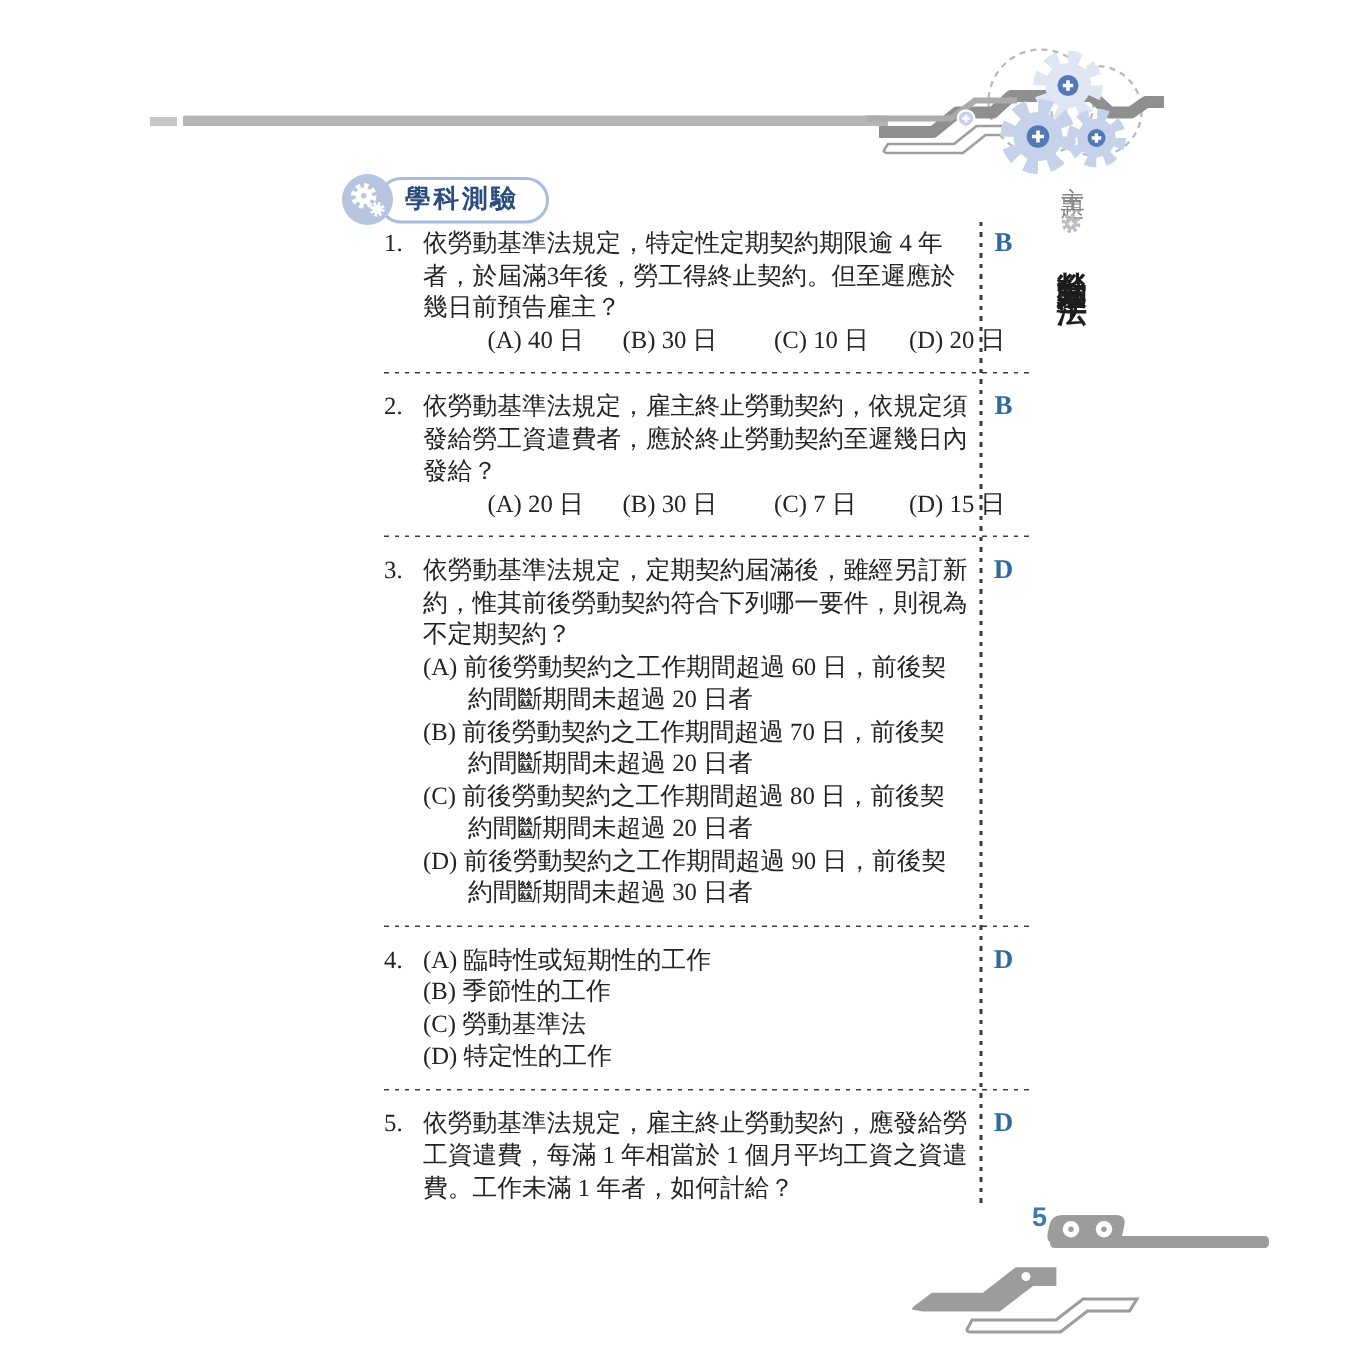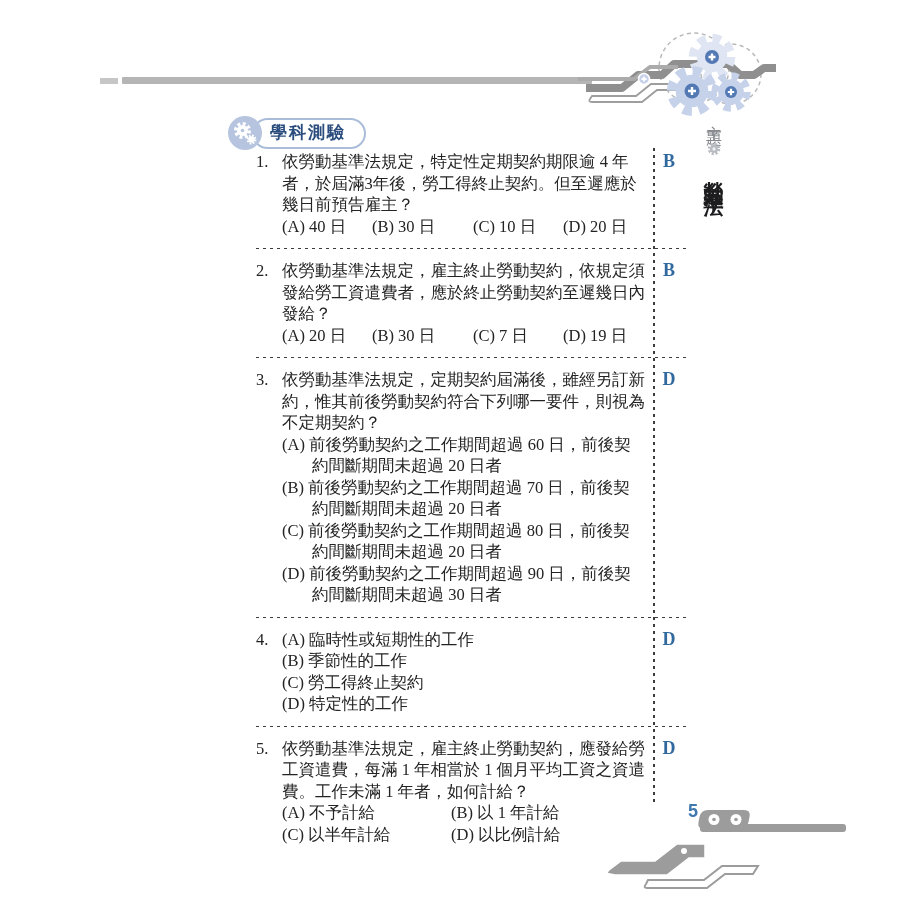--- a/index.html
+++ b/index.html
@@ -28,21 +28,21 @@
   .side-gear{display:inline-block;margin:12px 0 9px;}
   .side-title{color:#1d1d1f;font-weight:700;font-size:20px;letter-spacing:4px;}
 
   
   .questions{position:absolute;left:256px;top:150px;width:434px;font-size:16.5px;
     line-height:21.5px;color:var(--text-dark,#232323);}
   .question{position:relative;padding:1px 45px 1px 0;}
   .q-text{position:relative;padding-left:26px;}
   .q-num{position:absolute;left:0;top:0;}
   .options.row4{display:grid;grid-template-columns:90px 101px 90px auto;}
-  .options.row4 .option{white-space:nowrap;}
+  .options.row4 .option{white-space:nowrap;margin-left:43px;}
   .options.grid2{display:grid;grid-template-columns:169px auto;}
   .options{padding-left:26px;}
   .options.list .option{padding-left:30px;text-indent:-30px;}
   .answer{position:absolute;top:1px;right:2px;width:38px;text-align:center;
     color:var(--answer-blue,#31699e);font-weight:700;font-size:18px;line-height:21.5px;}
   .q-sep{height:1px;margin:10px 0;
     background:repeating-linear-gradient(90deg,#3c3c3c 0 3px,transparent 3px 7px);}
   .v-dash{position:absolute;left:397px;top:-2px;height:654px;width:1.5px;
     background:repeating-linear-gradient(180deg,#3c3c3c 0 3px,transparent 3px 7px);}
 
@@ -116,55 +116,49 @@
         </div>
         <div class="answer">B</div>
       </div>
       <div class="q-sep"></div>
       <div class="question">
         <div class="q-text"><span class="q-num">2.</span><span>依勞動基準法規定，雇主終止勞動契約，依規定須發給勞工資遣費者，應於終止勞動契約至遲幾日內發給？</span></div>
         <div class="options row4">
           <div class="option">(A) 20 日</div>
           <div class="option">(B) 30 日</div>
           <div class="option">(C) 7 日</div>
-          <div class="option">(D) 19 日</div>
+          <div class="option">(D) 15 日</div>
         </div>
         <div class="answer">B</div>
       </div>
       <div class="q-sep"></div>
       <div class="question">
         <div class="q-text"><span class="q-num">3.</span><span>依勞動基準法規定，定期契約屆滿後，雖經另訂新約，惟其前後勞動契約符合下列哪一要件，則視為不定期契約？</span></div>
         <div class="options list">
           <div class="option">(A) 前後勞動契約之工作期間超過 60 日，前後契約間斷期間未超過 20 日者</div>
           <div class="option">(B) 前後勞動契約之工作期間超過 70 日，前後契約間斷期間未超過 20 日者</div>
           <div class="option">(C) 前後勞動契約之工作期間超過 80 日，前後契約間斷期間未超過 20 日者</div>
           <div class="option">(D) 前後勞動契約之工作期間超過 90 日，前後契約間斷期間未超過 30 日者</div>
         </div>
         <div class="answer">D</div>
       </div>
       <div class="q-sep"></div>
       <div class="question">
         <div class="q-text"><span class="q-num">4.</span></div>
         <div class="options list">
           <div class="option">(A) 臨時性或短期性的工作</div>
           <div class="option">(B) 季節性的工作</div>
-          <div class="option">(C) 勞工得終止契約</div>
+          <div class="option">(C) 勞動基準法</div>
           <div class="option">(D) 特定性的工作</div>
         </div>
         <div class="answer">D</div>
       </div>
       <div class="q-sep"></div>
       <div class="question">
         <div class="q-text"><span class="q-num">5.</span><span>依勞動基準法規定，雇主終止勞動契約，應發給勞工資遣費，每滿 1 年相當於 1 個月平均工資之資遣費。工作未滿 1 年者，如何計給？</span></div>
-        <div class="options grid2">
-          <div class="option">(A) 不予計給</div>
-          <div class="option">(B) 以 1 年計給</div>
-          <div class="option">(C) 以半年計給</div>
-          <div class="option">(D) 以比例計給</div>
-        </div>
         <div class="answer">D</div>
       </div>
     </div>
 
   <div class="page-num">5</div>
   <svg class="deco-bottom" viewBox="0 0 264 94">
     <rect x="104" y="18" width="146" height="8" rx="3" fill="#9c9c9c"></rect>
     <path d="M112,4 h36 q7,0 5.5,7 l-1,5 q-1.5,7 -8.5,7 h-36 q-7,0 -5.5,-7 l1,-5 q1.5,-7 8.5,-7 z" fill="#9c9c9c"></path>
     <circle cx="118" cy="13.5" r="5.5" fill="#ffffff"></circle>
     <circle cx="118" cy="13.5" r="1.8" fill="#9c9c9c"></circle>

